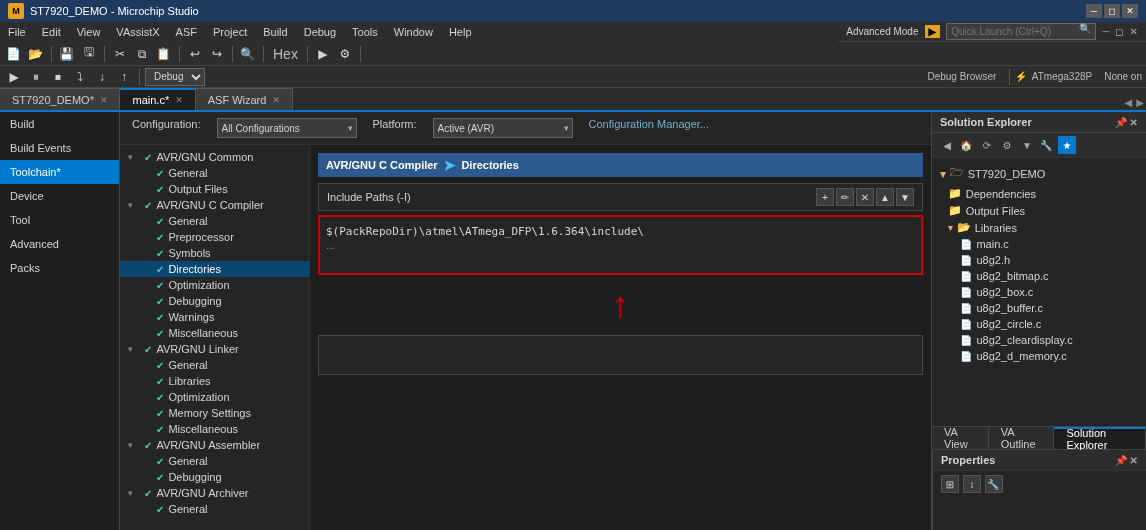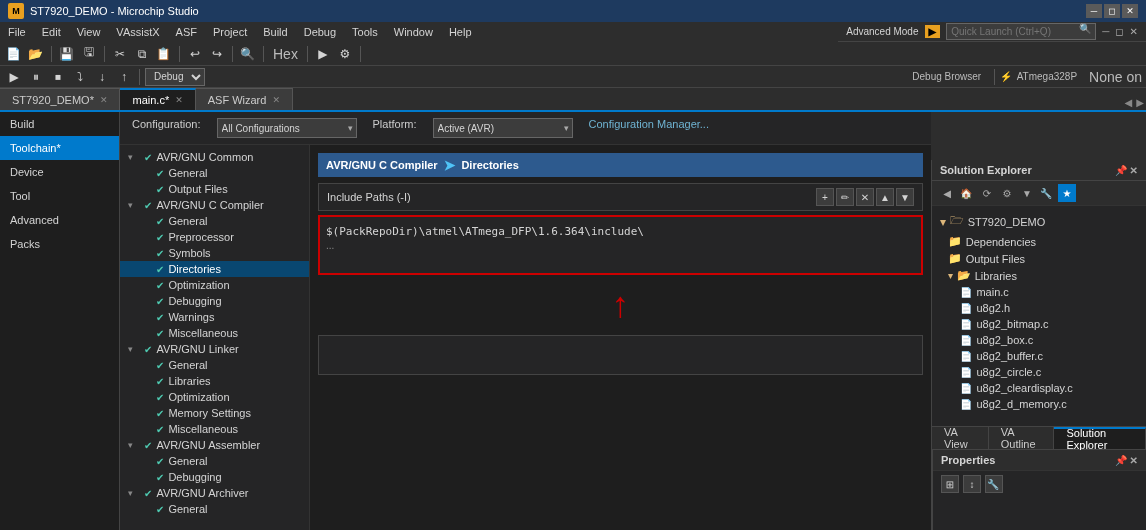--- a/index.html
+++ b/index.html
@@ -73,21 +73,21 @@
     .include-actions { display: flex; gap: 2px; }
     .inc-btn { width: 18px; height: 18px; background: #3c3c3c; border: 1px solid #555; color: #d4d4d4; display: flex; align-items: center; justify-content: center; font-size: 10px; cursor: pointer; }
     .include-box { border: 2px solid #cc0000; background: #252526; padding: 6px; margin-bottom: 4px; min-height: 60px; }
     .include-entry { font-size: 11px; color: #d4d4d4; padding: 2px 0; font-family: 'Consolas', monospace; }
     .include-entry-dots { color: #888; font-size: 10px; }
     .arrow-container { display: flex; justify-content: center; padding: 8px 0; }
     .red-arrow { color: #cc0000; font-size: 36px; line-height: 1; }
     .empty-content-box { border: 1px solid #444; background: #252526; min-height: 40px; margin-top: 4px; }
 
     
-    .right-panel { width: 215px; background: #252526; border-left: 1px solid #444; display: flex; flex-direction: column; margin-top: 48px; }
+    .right-panel { width: 215px; background: #252526; border-left: 1px solid #444; display: flex; flex-direction: column; }
     .right-panel-header { background: #2d2d2d; padding: 4px 8px; font-size: 11px; font-weight: bold; color: #d4d4d4; display: flex; align-items: center; justify-content: space-between; border-bottom: 1px solid #444; }
     .sol-toolbar { background: #2d2d2d; padding: 3px 6px; display: flex; align-items: center; gap: 2px; border-bottom: 1px solid #333; }
     .sol-btn { width: 18px; height: 18px; background: transparent; border: 1px solid transparent; color: #aaa; display: flex; align-items: center; justify-content: center; font-size: 10px; cursor: pointer; }
     .sol-search { background: #3c3c3c; border: 1px solid #666; color: #d4d4d4; padding: 2px 4px; font-size: 10px; flex: 1; }
     .sol-tree { flex: 1; overflow-y: auto; padding: 4px 0; font-size: 11px; }
     .sol-item { padding: 2px 8px; cursor: pointer; display: flex; align-items: center; gap: 4px; color: #d4d4d4; }
     .sol-folder-icon { color: #dcb67a; font-size: 11px; }
     .sol-file-icon { color: #6897bb; font-size: 10px; }
     .sol-indent-1 { padding-left: 16px; }
     .sol-indent-2 { padding-left: 28px; }
@@ -184,21 +184,21 @@
   <div style="flex:1;"></div>
   <div class="debug-browser">
     <span>Debug Browser</span>
   </div>
   <div class="tb-separator"></div>
   <div class="atmel-chip">
     <span>⚡</span>
     <span>ATmega328P</span>
   </div>
   <div style="width:8px;"></div>
-  <span style="font-size:14px; color:#bbb;">None on</span>
+  <span style="font-size:10px; color:#bbb;">None on</span>
 </div>
 
 <div class="tab-bar">
   <div class="tab">
     <span>ST7920_DEMO*</span>
     <span class="close-x">✕</span>
   </div>
   <div class="tab active">
     <span>main.c*</span>
     <span class="close-x">✕</span>
@@ -209,20 +209,21 @@
   </div>
   <div style="flex:1;"></div>
   <span class="scroll-arrow">◀</span>
   <span class="scroll-arrow">▶</span>
 </div>
 
 <div style="display:flex; height: calc(530px - 22px - 20px - 24px - 22px - 24px);">
 
   <div class="left-panel">
     <div class="left-nav-item">Build</div>
+    <div class="left-nav-item">Build Events</div>
     <div class="left-nav-item active">Toolchain*</div>
     <div class="left-nav-item">Device</div>
     <div class="left-nav-item">Tool</div>
     <div class="left-nav-item">Advanced</div>
     <div class="left-nav-item">Packs</div>
   </div>
 
   <div class="center-panel">
 
     <div class="config-bar">

